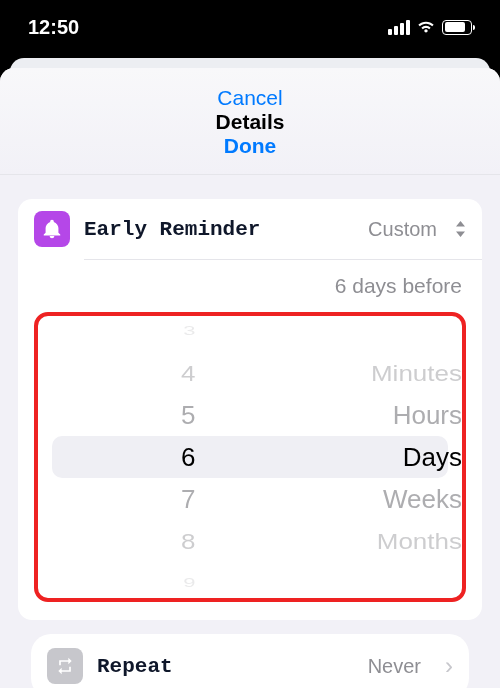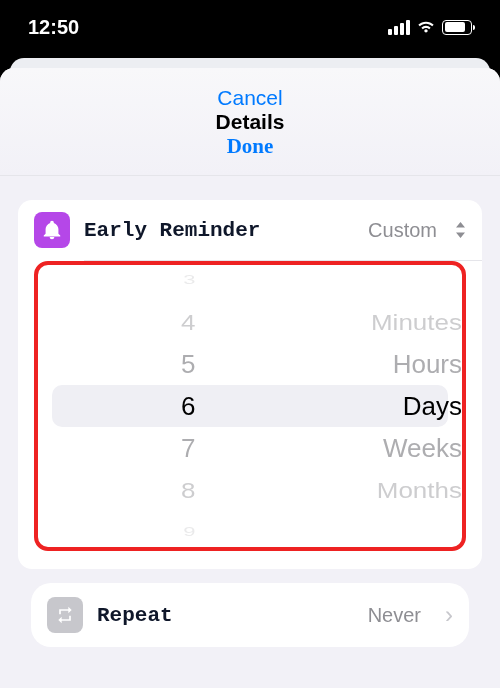--- a/index.html
+++ b/index.html
@@ -12,21 +12,21 @@
     .signal-bars span:nth-child(1){height:6px}.signal-bars span:nth-child(2){height:9px}.signal-bars span:nth-child(3){height:12px}.signal-bars span:nth-child(4){height:15px}
     .wifi-icon svg { width: 20px; height: 16px; }
     .battery { width: 30px; height: 15px; border: 1.5px solid #fff; border-radius: 4px; position: relative; padding: 1.5px; }
     .battery::after { content:''; position:absolute; right:-4px; top:4px; width:2.5px; height:5px; background:#fff; border-radius:0 2px 2px 0; }
     .battery-fill { width: 80%; height:100%; background:#fff; border-radius:2px; }
     .sheet-bg { position: relative; margin-top: 4px; }
     .sheet-underlay { height: 14px; background: #eceef2; border-radius: 14px 14px 0 0; margin: 0 10px; }
     .sheet { background: #f2f1f7; border-radius: 14px 14px 0 0; min-height: 620px; position: relative; top: -4px; }
     .nav-bar { display: flex; justify-content: space-between; align-items: center; padding: 18px 22px 16px; border-bottom: 1px solid #e5e5ea; background: linear-gradient(#f8f8fa, #f2f1f7); border-radius: 14px 14px 0 0; flex-direction: column; }
     .nav-btn { color: #007aff; font-size: 21px; font-weight: 400; background: none; border: none; cursor: pointer; }
-    .nav-btn.done { font-weight: 600; font-family: Liberation Serif, serif; }
+    .nav-btn.done { font-weight: 600; }
     .nav-title { font-size: 21px; font-weight: 700; color: #000; }
     .card { background: #fff; border-radius: 14px; margin: 24px 18px 14px; overflow: hidden; }
     .row { display: flex; align-items: center; padding: 12px 16px; }
     .row-icon { width: 36px; height: 36px; background: #b547e8; border-radius: 8px; display: flex; align-items: center; justify-content: center; margin-right: 14px; flex-shrink: 0; }
     .row-icon svg { width: 22px; height: 22px; }
     .row-label { font-size: 21px; font-weight: 600; color: #0f172a; flex: 1; font-family: Liberation Mono, monospace; }
     .row-value { font-size: 20px; color: #8e8e93; display: flex; align-items: center; gap: 18px; }
     .updown-icon { display: flex; flex-direction: column; line-height: 0.5; font-size: 12px; color: #8e8e93; }
     .sub-divider { height: 1px; background: #e5e5ea; margin-left: 66px; }
     .sub-row { padding: 14px 20px; text-align: right; color: #8e8e93; font-size: 21px; }
@@ -89,20 +89,21 @@
         <div class="row-value">
           <span>Custom</span>
           <span class="updown-icon">
             <svg width="11" height="16" viewBox="0 0 11 16" fill="#8e8e93">
                 <path d="M5.5 0L10 5.5H1L5.5 0zM5.5 16L1 10.5h9L5.5 16z"></path>
               </svg>
           </span>
         </div>
       </div>
       <div class="sub-divider"></div>
+      <div class="sub-row">6 days before</div>
 
       <div class="picker-box">
         <div class="picker-selection"></div>
         <div class="picker-cols">
           <div class="picker-col num">
             <div class="picker-item far2">3</div>
             <div class="picker-item far1">4</div>
             <div class="picker-item">5</div>
             <div class="picker-item sel">6</div>
             <div class="picker-item">7</div>

